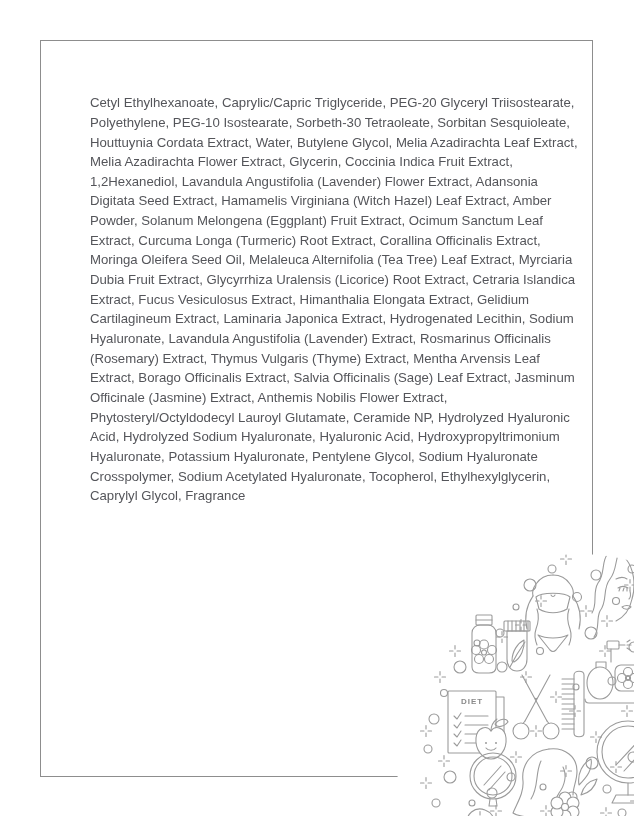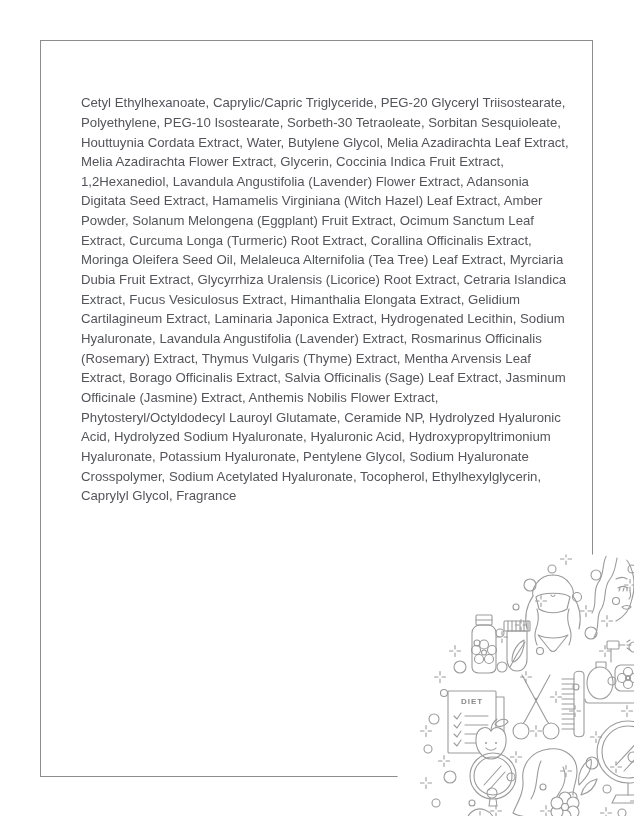--- a/index.html
+++ b/index.html
@@ -7,21 +7,21 @@
     position:relative; width:634px; height:816px; overflow:hidden;
     background:var(--page-background,#ffffff);
     font-family:"Liberation Sans", sans-serif;
   }
   .frame {
     position:absolute; left:40px; top:40px; width:553px; height:737px;
     border:1px solid var(--frame-border,#8d8d8d); box-sizing:border-box;
     z-index:1;
   }
   .ingredients {
-    position:absolute; left:81px; top:80px; width:490px;
+    position:absolute; left:90px; top:80px; width:490px;
     font-size:13.2px; line-height:19.65px; letter-spacing:0;
     color:var(--ingredients-text,#54555a);
     z-index:2;
   }
   .illustration {
     position:absolute; left:380px; top:545px; width:420px; height:420px;
     z-index:3;
   }
   .illustration .line { stroke:var(--illustration-line,#9b9b9b); fill:none;
     stroke-width:1.1; stroke-linecap:round; stroke-linejoin:round; }

